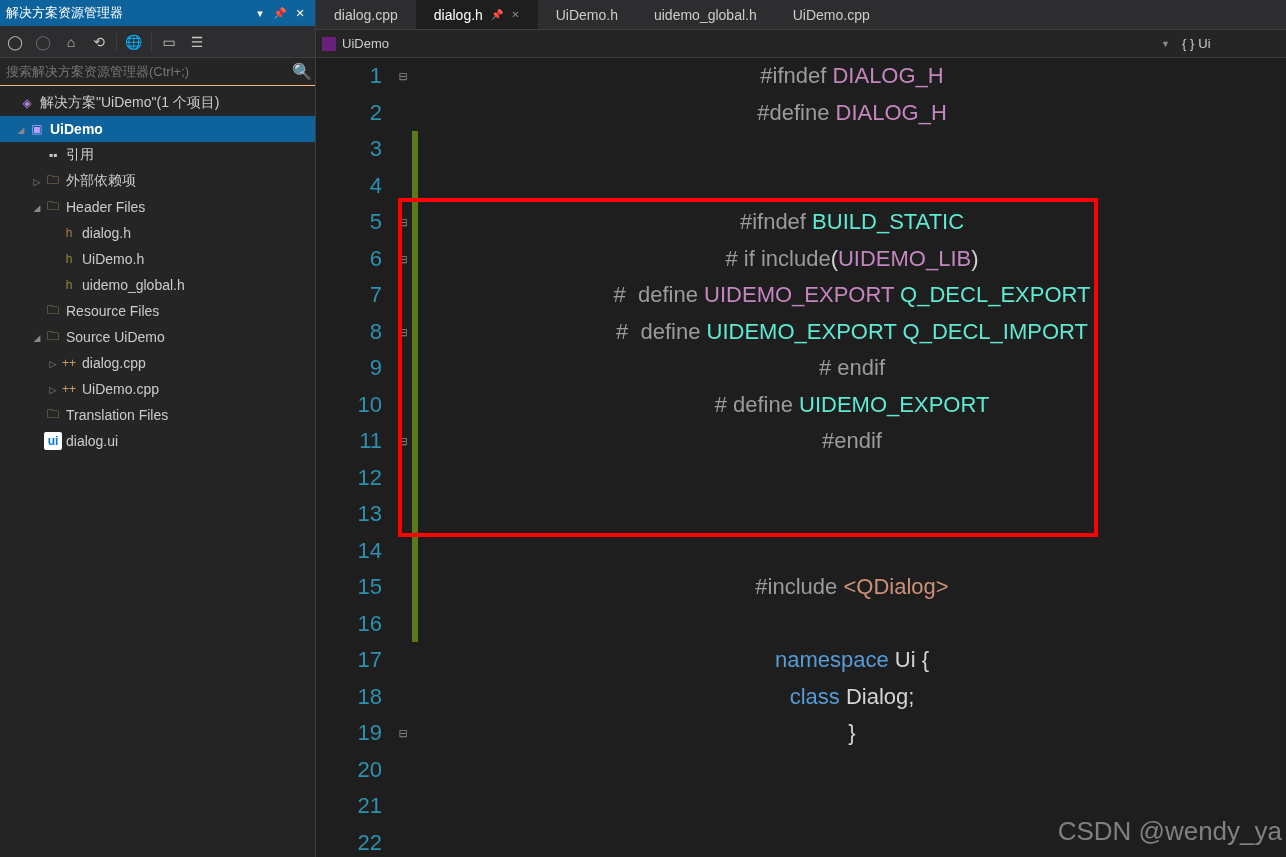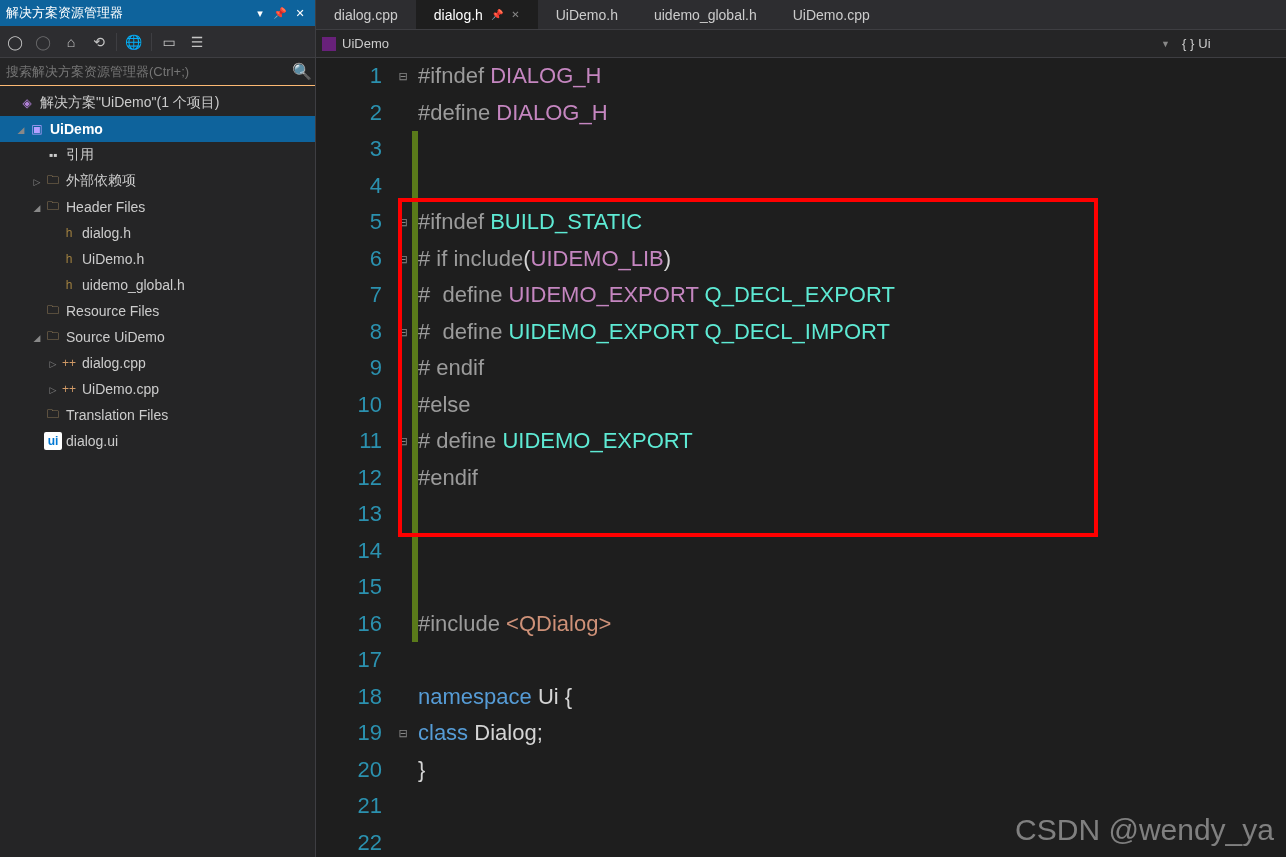--- a/index.html
+++ b/index.html
@@ -47,32 +47,32 @@
 .code { flex:1; display:flex; font-family:"Consolas","Courier New",monospace; font-size:22px; line-height:36.5px; position:relative; overflow:hidden; }
 .gutter { width:78px; text-align:right; color:#2b91af; padding-right:12px; user-select:none; }
 .gutter div { height:36.5px; }
 .fold { width:18px; color:#888; font-size:11px; user-select:none; }
 .fold div { height:36.5px; display:flex; align-items:center; justify-content:center; }
 .fold .fm::before{ content:"⊟"; color:#888; }
 .change-bar { width:6px; background:transparent; }
 .change-bar div { height:36.5px; }
 .change-bar .c { background:#5a7a1a; }
 .lines { flex:1; position:relative; }
-.lines .ln { height:36.5px; white-space:pre; }
+.lines .ln { height:36.5px; white-space:pre;text-align:center; }
 .pp { color:#9b9b9b; }
 .mac { color:#c586c0; }
 .macw { color:#5eead4; }
 .ns { color:#569cd6; }
 .cls { color:#569cd6; }
 .id { color:#d4d4d4; }
 .pun { color:#d4d4d4; }
 .ang { color:#ce9178; }
 .highlight-box { position:absolute; border:4px solid #ff0000; pointer-events:none; }
 
-.watermark { position:absolute; right:12px; bottom:10px; color:#d0d0d0; font-size:30px; opacity:.55; font-family:"Segoe UI",sans-serif; pointer-events:none; }
+.watermark { position:absolute; right:4px; bottom:10px; color:#d0d0d0; font-size:26px; opacity:.55; font-family:"Segoe UI",sans-serif; pointer-events:none; }
 </style>
 </head>
 <body>
 
 <div class="app">
 
   <div class="sidebar">
     <div class="panel-title">
       <span class="title-text">解决方案资源管理器</span>
       <span class="ticon">▾</span>
@@ -270,21 +270,20 @@
         <div class="highlight-box" id="hlbox" style="left: -20px; top: 140px; width: 700px; height: 338.5px;"></div>
       <div class="ln"><span class="pp">#ifndef</span> <span class="mac">DIALOG_H</span></div>
           <div class="ln"><span class="pp">#define</span> <span class="mac">DIALOG_H</span></div>
           <div class="ln"></div>
           <div class="ln"></div>
           <div class="ln"><span class="pp">#ifndef</span> <span class="macw">BUILD_STATIC</span></div>
           <div class="ln"><span class="pp"># if include</span><span class="pun">(</span><span class="mac">UIDEMO_LIB</span><span class="pun">)</span></div>
           <div class="ln"><span class="pp">#  define</span> <span class="mac">UIDEMO_EXPORT</span> <span class="macw">Q_DECL_EXPORT</span></div>
           <div class="ln"><span class="pp">#  define</span> <span class="macw">UIDEMO_EXPORT Q_DECL_IMPORT</span></div>
           <div class="ln"><span class="pp"># endif</span></div>
-          <div class="ln"><span class="pp">#else</span></div>
           <div class="ln"><span class="pp"># define</span> <span class="macw">UIDEMO_EXPORT</span></div>
           <div class="ln"><span class="pp">#endif</span></div>
           <div class="ln"></div>
           <div class="ln"></div>
           <div class="ln"></div>
           <div class="ln"><span class="pp">#include</span> <span class="ang">&lt;QDialog&gt;</span></div>
           <div class="ln"></div>
           <div class="ln"><span class="ns">namespace</span> <span class="id">Ui</span> <span class="pun">{</span></div>
           <div class="ln"><span class="cls">class</span> <span class="id">Dialog</span><span class="pun">;</span></div>
           <div class="ln"><span class="pun">}</span></div>

